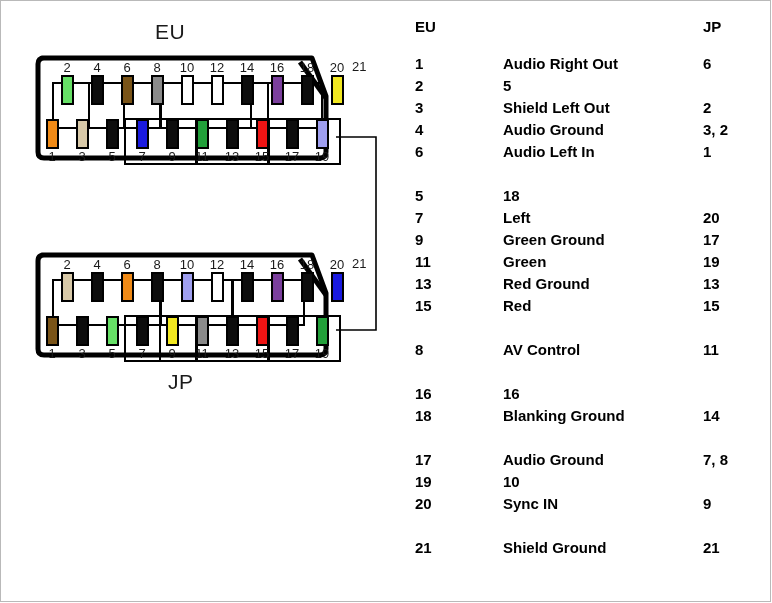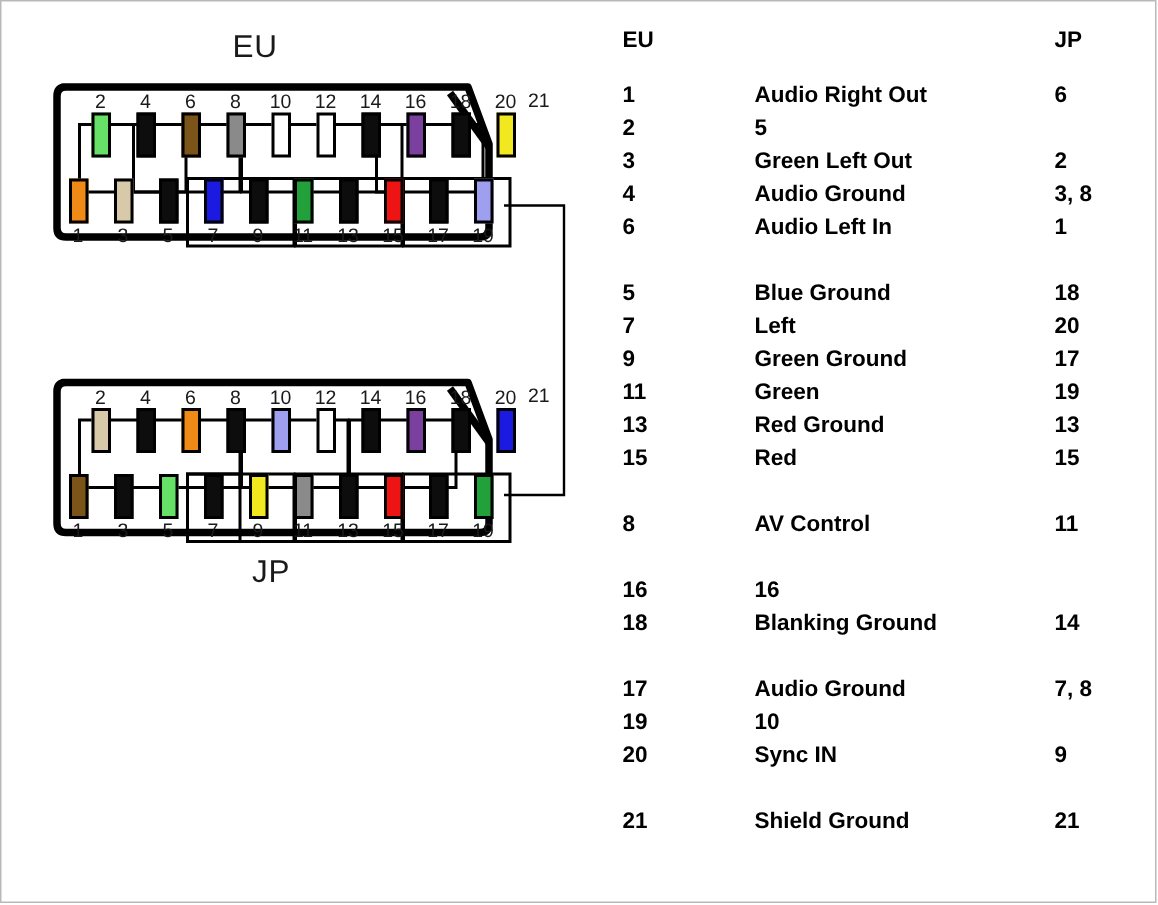--- a/index.html
+++ b/index.html
@@ -314,37 +314,36 @@
         <div class="c-eu">1</div>
         <div class="c-sig">Audio Right Out</div>
         <div class="c-jp">6</div>
       </div>
       <div class="tbl-row">
         <div class="c-eu">2</div>
         <div class="c-jp">5</div>
       </div>
       <div class="tbl-row">
         <div class="c-eu">3</div>
-        <div class="c-sig">Green Left Out</div>
+        <div class="c-sig">Shield Left Out</div>
         <div class="c-jp">2</div>
       </div>
       <div class="tbl-row">
         <div class="c-eu">4</div>
         <div class="c-sig">Audio Ground</div>
-        <div class="c-jp">3, 8</div>
+        <div class="c-jp">3, 2</div>
       </div>
       <div class="tbl-row">
         <div class="c-eu">6</div>
         <div class="c-sig">Audio Left In</div>
         <div class="c-jp">1</div>
       </div>
       <div class="grp-gap"></div>
       <div class="tbl-row">
         <div class="c-eu">5</div>
-        <div class="c-sig">Blue Ground</div>
         <div class="c-jp">18</div>
       </div>
       <div class="tbl-row">
         <div class="c-eu">7</div>
         <div class="c-sig">Left</div>
         <div class="c-jp">20</div>
       </div>
       <div class="tbl-row">
         <div class="c-eu">9</div>
         <div class="c-sig">Green Ground</div>

